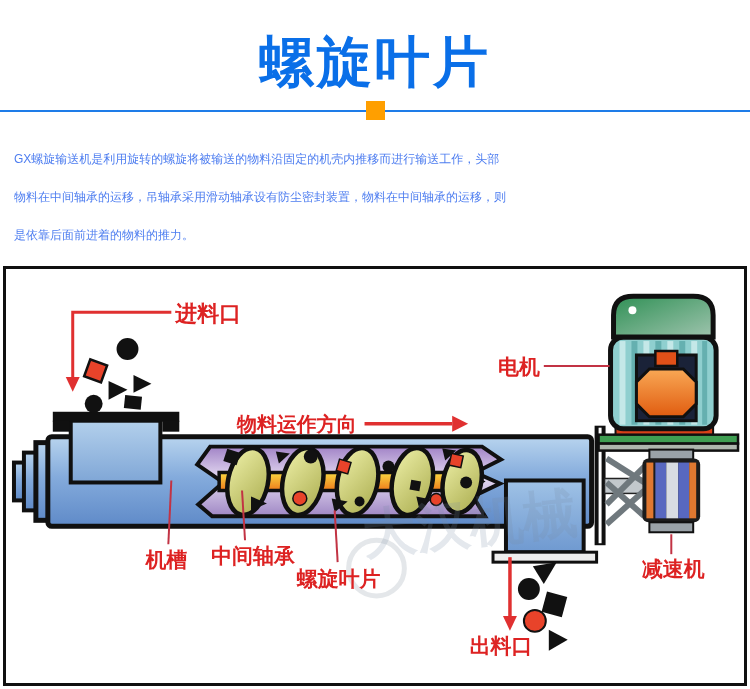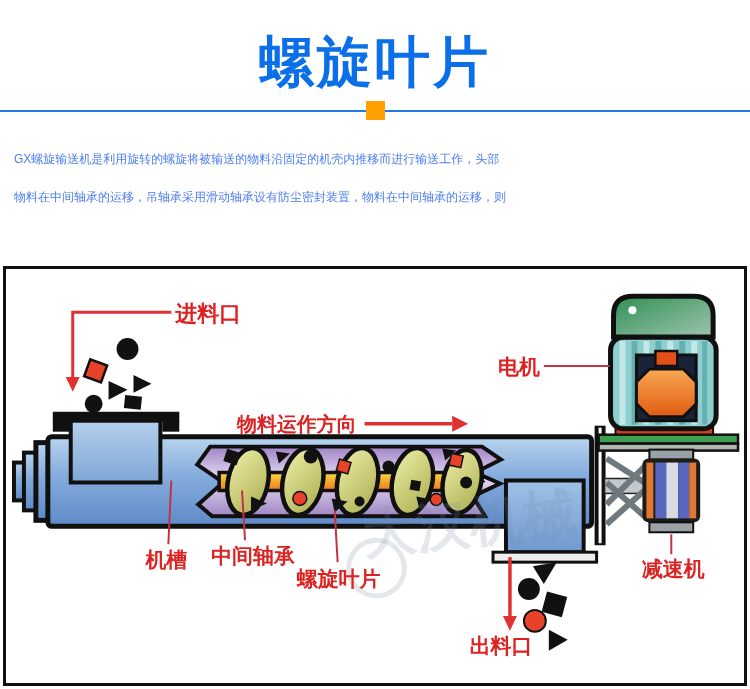--- a/index.html
+++ b/index.html
@@ -21,20 +21,21 @@
 </head>
 <body>
 
 <div class="page-title">螺旋叶片</div>
 <div class="divider"></div>
 <div class="divider-accent"></div>
 
 <div class="desc">
   <div>GX螺旋输送机是利用旋转的螺旋将被输送的物料沿固定的机壳内推移而进行输送工作，头部</div>
   <div>物料在中间轴承的运移，吊轴承采用滑动轴承设有防尘密封装置，物料在中间轴承的运移，则</div>
+  <div>是依靠后面前进着的物料的推力。</div>
 </div>
 
 <div class="frame">
 <svg viewBox="0 0 741 415" xmlns="http://www.w3.org/2000/svg">
   <defs>
     <linearGradient id="tubeGrad" x1="0" y1="0" x2="0" y2="1">
       <stop offset="0" stop-color="#b8d4ee"></stop>
           <stop offset="0.45" stop-color="#84abdc"></stop>
           <stop offset="1" stop-color="#5f8ac8"></stop>
     </linearGradient>

